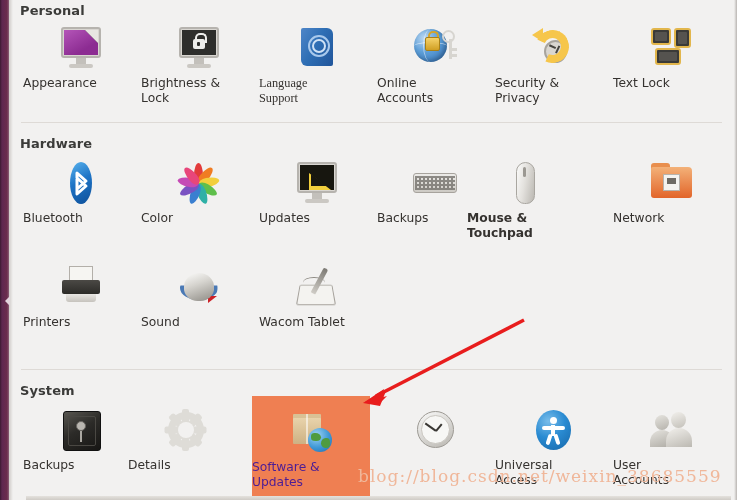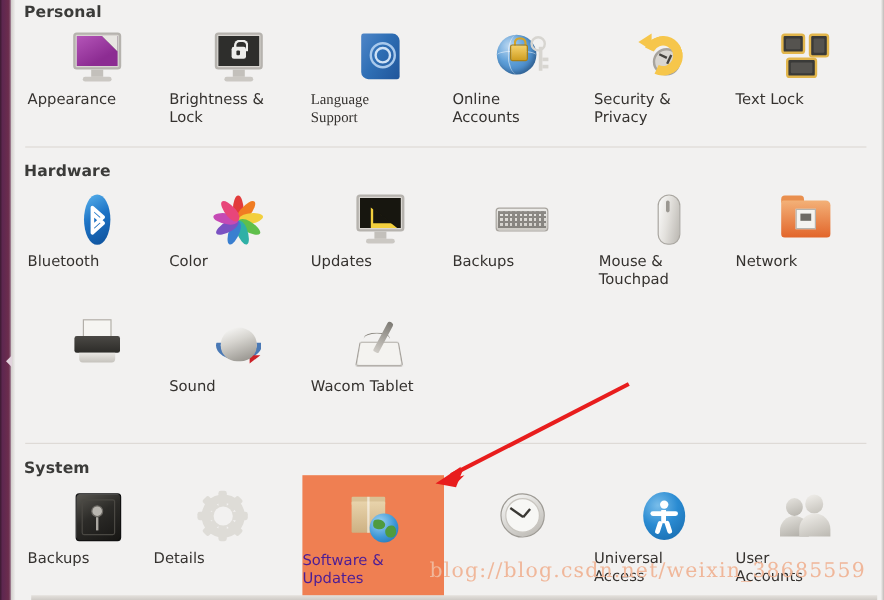--- a/index.html
+++ b/index.html
@@ -611,21 +611,21 @@
         </div>
 
         <div class="tile" style="left:364px; top:0; height:92px;">
           <div class="ic">
             <div class="kb-body"></div>
             <div class="kb-keys"></div>
           </div>
           <div class="lbl">Backups</div>
         </div>
 
-        <div class="tile" style="left:486px; top:0; height:92px;">
+        <div class="tile" style="left:454px; top:0; height:92px;font-weight:bold;">
           <div class="ic">
             <div class="mouse-body"></div>
             <div class="mouse-wheel"></div>
           </div>
           <div class="lbl">Mouse &amp;
 Touchpad</div>
         </div>
 
         <div class="tile" style="left:600px; top:0; height:92px;">
           <div class="ic">
@@ -636,20 +636,21 @@
           </div>
           <div class="lbl">Network</div>
         </div>
 
         <div class="tile" style="left:10px; top:104px; height:92px;">
           <div class="ic">
             <div class="printer-top"></div>
             <div class="printer-body"></div>
             <div class="printer-tray"></div>
           </div>
+          <div class="lbl">Printers</div>
         </div>
 
         <div class="tile" style="left:128px; top:104px; height:92px;">
           <div class="ic">
             <div class="sound-arc"></div>
             <div class="sound-red"></div>
             <div class="sound-dome"></div>
           </div>
           <div class="lbl">Sound</div>
         </div>

